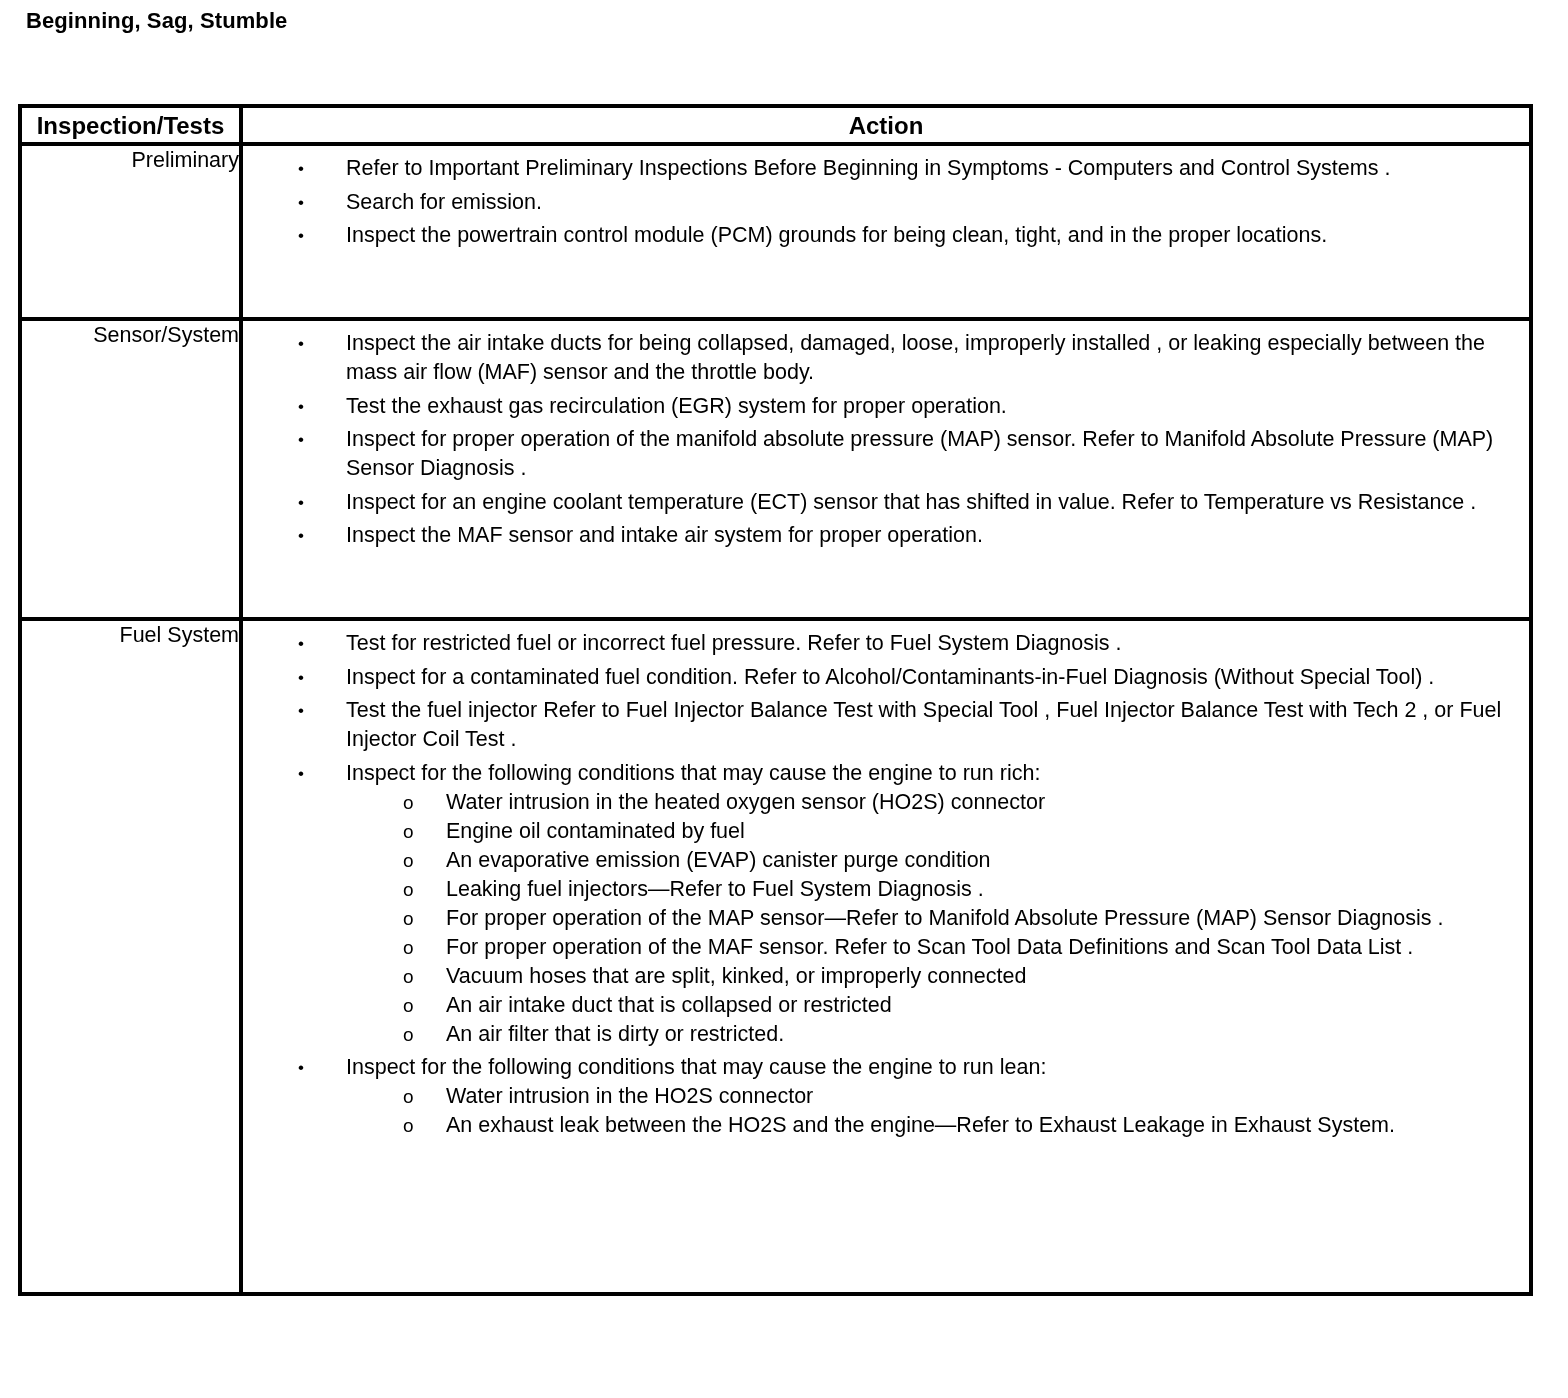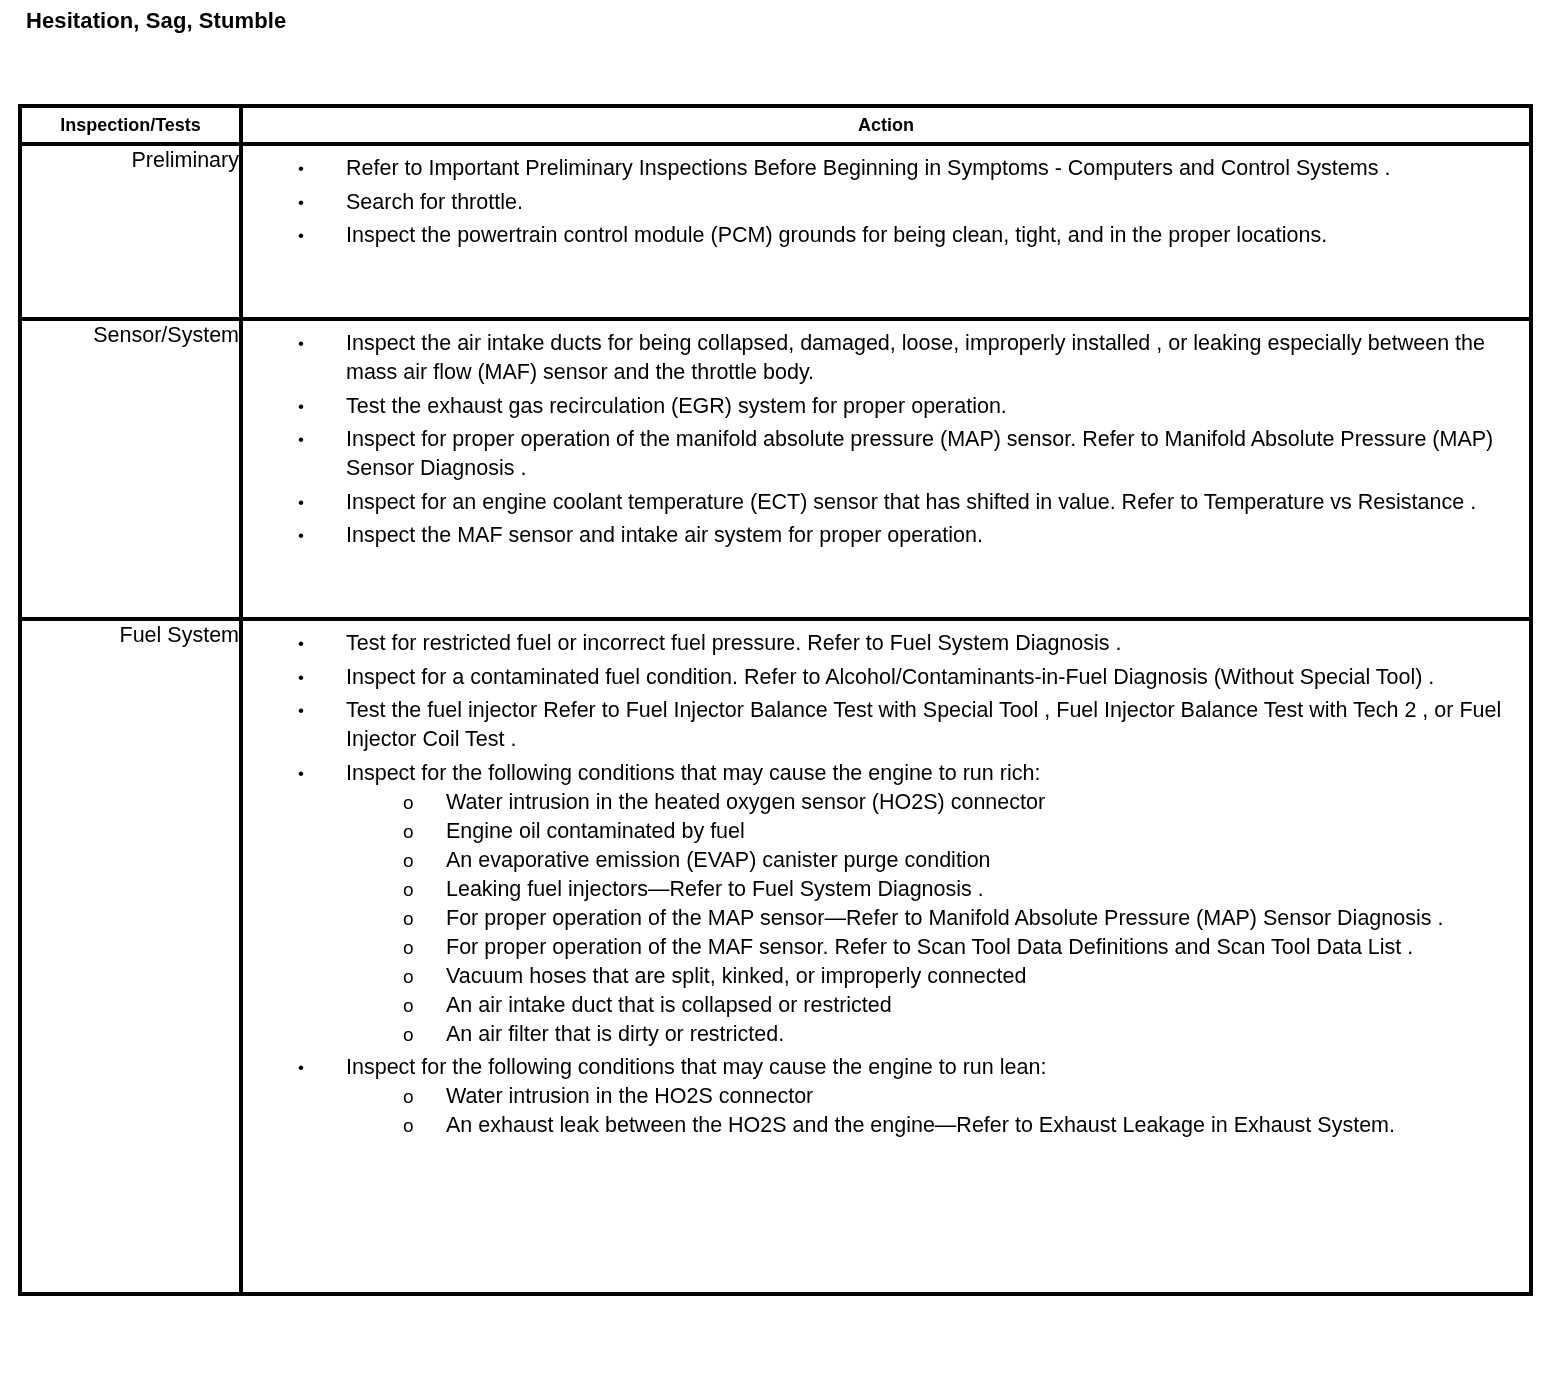--- a/index.html
+++ b/index.html
@@ -13,21 +13,21 @@
     }
     .tbl {
       position: absolute; left: 18px; top: 104px; width: 1515px;
       border-collapse: collapse; table-layout: fixed;
     }
     .tbl td, .tbl th {
       border: 4px solid #000; padding: 0; vertical-align: top;
       font-size: 21.5px; line-height: 29px; font-weight: normal;
     }
     .col1 { width: 221px; }
-    .hdr th { height: 34px; font-weight: bold; text-align: center; vertical-align: middle; font-size: 18px; }
+    .hdr th { height: 34px; font-weight: bold; text-align: center; vertical-align: middle; font-size: 24px; }
     .hdr th.left-h { text-align: center; }
     .def td { padding: 6px 5px 4px 6px; height: 56px; }
     .row-label { padding: 5px 4px 0 4px; text-align: right; }
     .row-pre td { height: 171px; }
     .row-sensor td { height: 296px; margin-left: 16px; }
     .row-fuel td { height: 671px; }
     ul.lvl1 { list-style: none; margin: 8px 0 0 0; padding: 0; }
     ul.lvl1 > li { position: relative; padding-left: 103px; margin-bottom: 4.5px; }
     ul.lvl1 > li > .b {
       position: absolute; left: 55px; top: 0; font-size: 17px;
@@ -35,21 +35,21 @@
     ul.lvl2 { list-style: none; margin: 0; padding: 0; }
     ul.lvl2 > li { position: relative; padding-left: 100px; margin-left: -100px; padding-left: 200px; margin-bottom: 0; }
     ul.lvl2 > li > .b2 {
       position: absolute; left: 157px; top: 0; font-size: 19px;
     }
     .txt { display: block; padding-right: 16px; }
   </style>
 </head>
 <body>
 
-<div class="doc-title">Hesitation, Sag, Stumble</div>
+<div class="doc-title">Beginning, Sag, Stumble</div>
 
 <table class="tbl">
   <colgroup>
     <col class="col1">
     <col>
   </colgroup>
   <tbody>
       <tr class="hdr">
     <th class="left-h">Inspection/Tests</th>
     <th>Action</th>
@@ -58,21 +58,21 @@
   <tr class="row-pre">
     <td class="row-label">Preliminary</td>
     <td>
       <ul class="lvl1">
             <li>
               <span class="b">•</span>
               <span class="txt">Refer to Important Preliminary Inspections Before Beginning in Symptoms - Computers and Control Systems .</span>
             </li>
             <li>
               <span class="b">•</span>
-              <span class="txt">Search for throttle.</span>
+              <span class="txt">Search for emission.</span>
             </li>
             <li>
               <span class="b">•</span>
               <span class="txt">Inspect the powertrain control module (PCM) grounds for being clean, tight, and in the proper locations.</span>
             </li>
           </ul>
     </td>
   </tr>
 
   <tr class="row-sensor">

